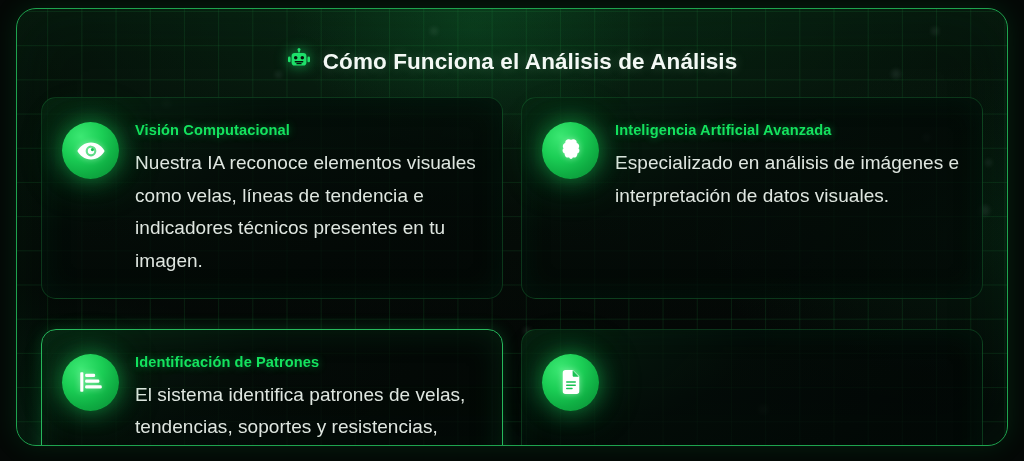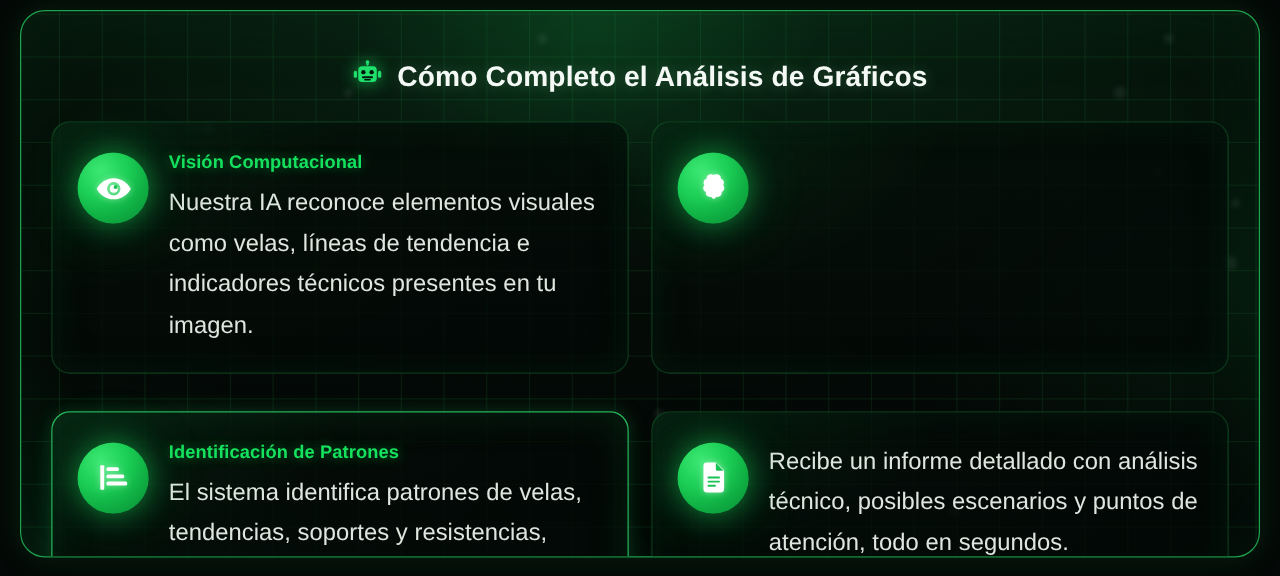--- a/index.html
+++ b/index.html
@@ -176,21 +176,21 @@
             <rect x="20.4" y="8.6" width="2.6" height="5.6" rx="1.3"></rect>
           </g>
           <g fill="#04140a">
             <circle cx="8.7" cy="9.7" r="1.75"></circle>
             <circle cx="15.3" cy="9.7" r="1.75"></circle>
             <rect x="7.6" y="13.0" width="8.8" height="1.5" rx="0.7"></rect>
             <rect x="9.3" y="15.1" width="5.4" height="1.2" rx="0.6"></rect>
           </g>
         </svg>
       </span>
-      <span class="header-title">Cómo Completo el Análisis de Gráficos</span>
+      <span class="header-title">Cómo Funciona el Análisis de Análisis</span>
     </div>
 
     <div class="cards">
 
       <div class="card">
         <span class="icon-badge">
           <svg width="30" height="30" viewBox="0 0 24 24" aria-hidden="true">
             <path fill="#ffffff" d="M12 5.2C6.9 5.2 2.7 8.6 1.1 12c1.6 3.4 5.8 6.8 10.9 6.8S21.3 15.4 22.9 12C21.3 8.6 17.1 5.2 12 5.2zm0 11.1A4.3 4.3 0 1 1 12 7.7a4.3 4.3 0 0 1 0 8.6z"></path>
             <circle cx="12" cy="12" r="2.55" fill="#ffffff"></circle>
             <circle cx="13.15" cy="10.85" r="1.25" fill="#18c253"></circle>
@@ -202,20 +202,24 @@
         </div>
       </div>
 
       <div class="card">
         <span class="icon-badge">
           <svg width="30" height="30" viewBox="0 0 24 24" aria-hidden="true">
             <path fill="#ffffff" d="M11.25 3.0c-1.0-0.55-2.3-0.35-3.1 0.45-0.6 0.6-0.82 1.4-0.68 2.15-0.95 0.25-1.7 1.0-1.92 1.98-0.18 0.8 0.02 1.6 0.5 2.2-0.62 0.6-0.92 1.5-0.72 2.4 0.2 0.9 0.85 1.6 1.66 1.9-0.2 0.85 0.05 1.78 0.72 2.43 0.73 0.72 1.8 0.92 2.72 0.58 0.3 0.72 0.98 1.26 1.82 1.36V3.0z"></path>
             <path fill="#ffffff" d="M12.75 3.0c1.0-0.55 2.3-0.35 3.1 0.45 0.6 0.6 0.82 1.4 0.68 2.15 0.95 0.25 1.7 1.0 1.92 1.98 0.18 0.8-0.02 1.6-0.5 2.2 0.62 0.6 0.92 1.5 0.72 2.4-0.2 0.9-0.85 1.6-1.66 1.9 0.2 0.85-0.05 1.78-0.72 2.43-0.73 0.72-1.8 0.92-2.72 0.58-0.3 0.72-0.98 1.26-1.82 1.36V3.0z"></path>
           </svg>
         </span>
+        <div class="card-body">
+          <div class="card-title">Inteligencia Artificial Avanzada</div>
+          <div class="card-desc">Especializado en análisis de imágenes e interpretación de datos visuales.</div>
+        </div>
       </div>
 
       <div class="card tall is-active">
         <span class="icon-badge">
           <svg width="30" height="30" viewBox="0 0 24 24" aria-hidden="true">
             <g fill="#ffffff">
               <rect x="3.4" y="4.2" width="2.5" height="15.6" rx="0.6"></rect>
               <rect x="7.3" y="5.4" width="8.0" height="2.5" rx="1.0"></rect>
               <rect x="7.3" y="10.0" width="11.4" height="2.5" rx="1.0"></rect>
               <rect x="7.3" y="14.6" width="13.3" height="2.5" rx="1.0"></rect>
@@ -234,19 +238,18 @@
             <path fill="#ffffff" d="M13.4 2.4H7.6A2.2 2.2 0 0 0 5.4 4.6v14.8a2.2 2.2 0 0 0 2.2 2.2h8.8a2.2 2.2 0 0 0 2.2-2.2V7.4l-5.2-5z"></path>
             <path fill="#18c253" d="M13.3 2.6v4.1c0 0.55 0.45 1.0 1.0 1.0h4.0z"></path>
             <g fill="#18c253">
               <rect x="8.0" y="11.4" width="8.0" height="1.25" rx="0.62"></rect>
               <rect x="8.0" y="14.0" width="8.0" height="1.25" rx="0.62"></rect>
               <rect x="8.0" y="16.6" width="5.4" height="1.25" rx="0.62"></rect>
             </g>
           </svg>
         </span>
         <div class="card-body">
-          <div class="card-desc">Recibe un informe detallado con análisis técnico, posibles escenarios y puntos de atención, todo en segundos.</div>
         </div>
       </div>
 
     </div>
   </div>
 </div>
 
 </body></html>

